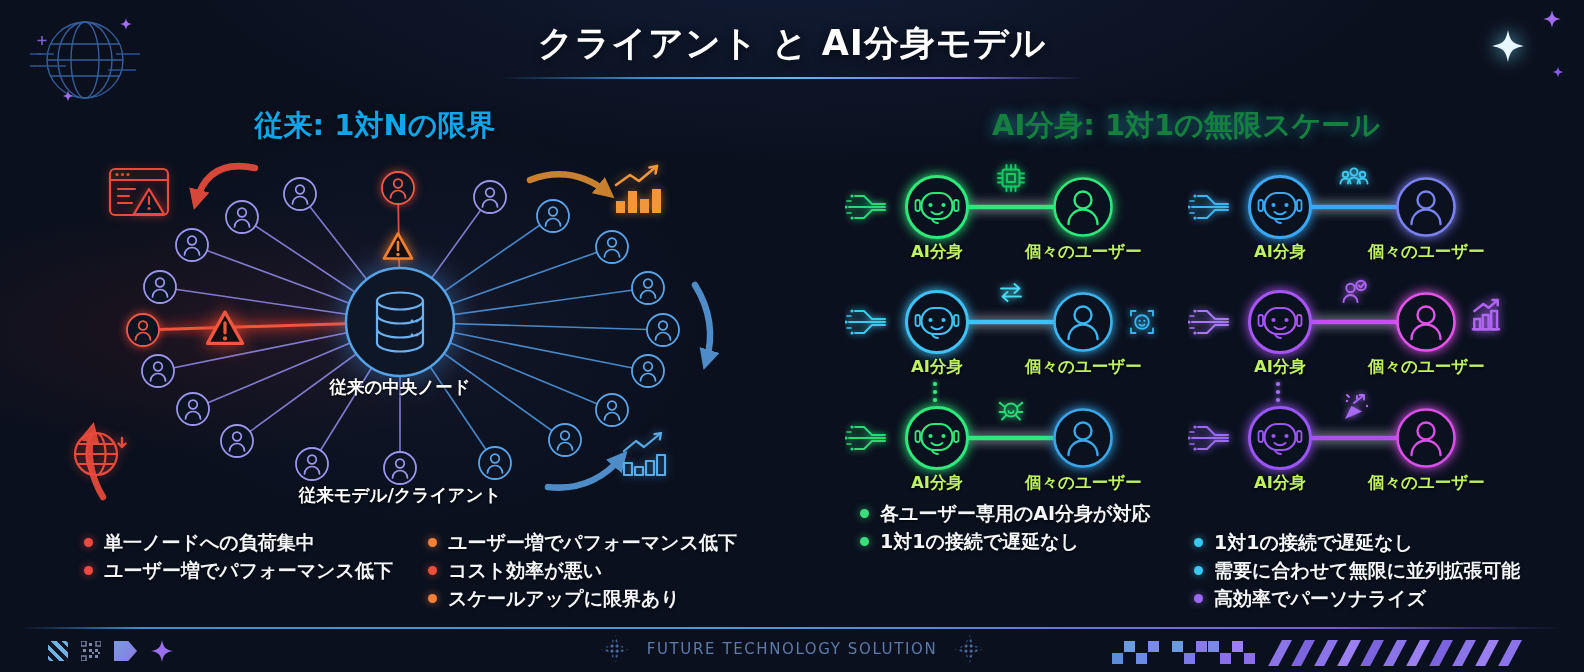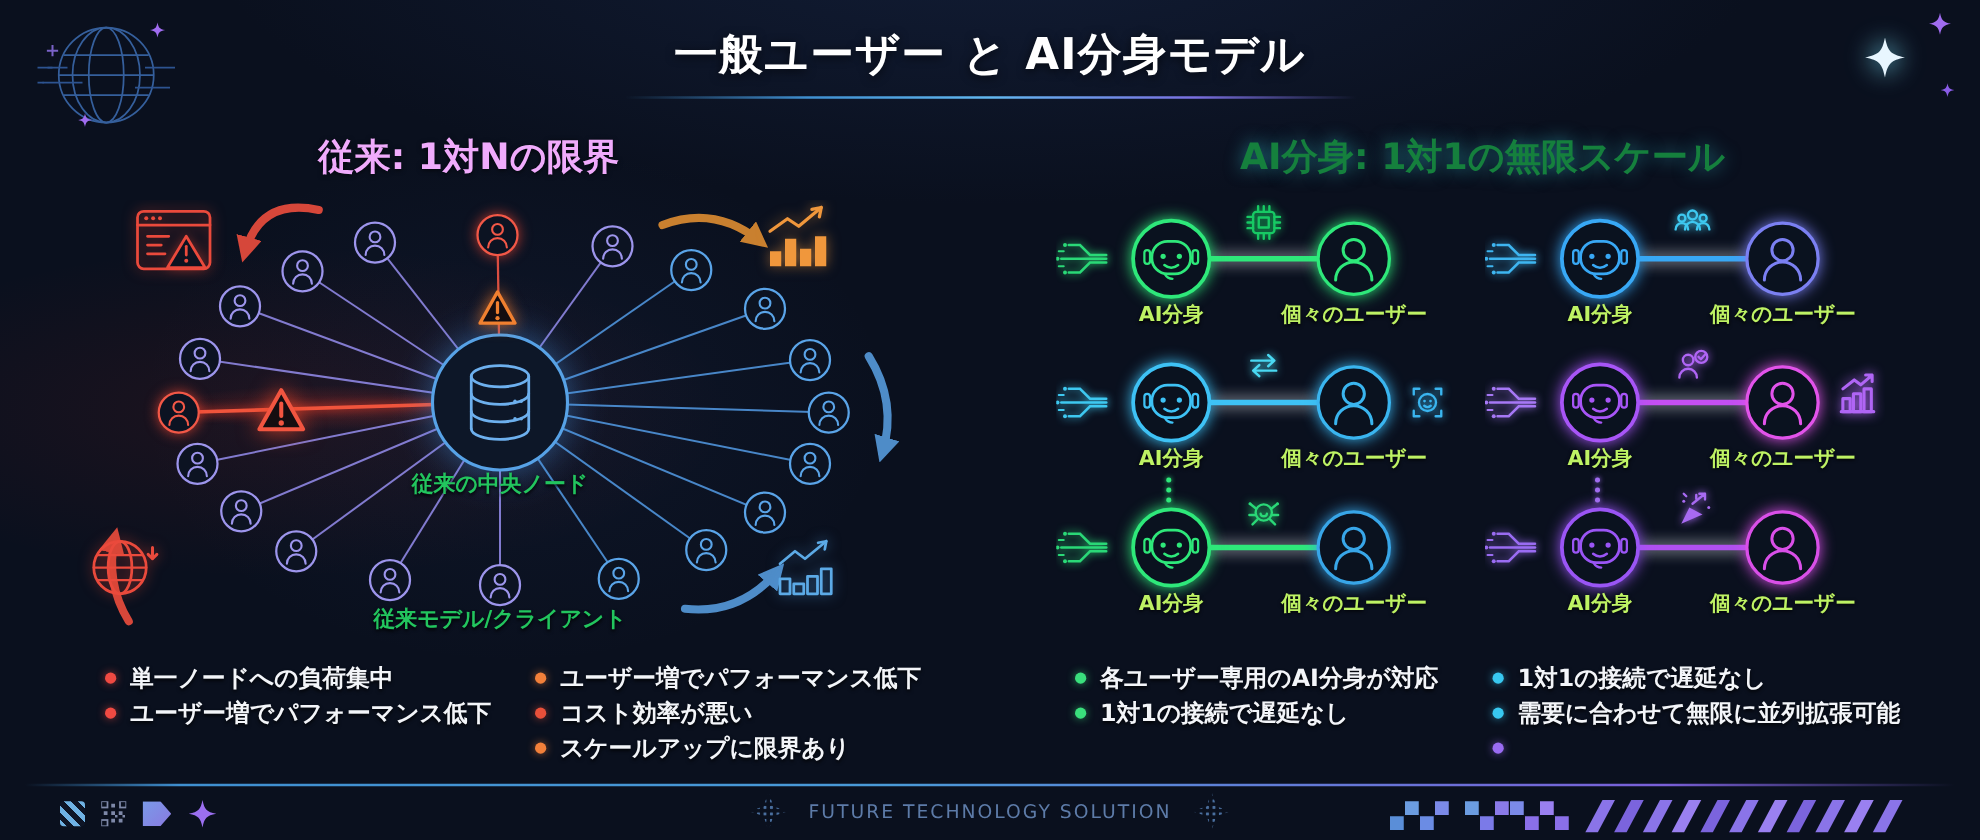--- a/index.html
+++ b/index.html
@@ -9,23 +9,23 @@
     background:
       radial-gradient(900px 320px at 50% -60px, #121d36, rgba(10,16,30,0) 70%),
       radial-gradient(520px 190px at 14% 49%, rgba(205,45,32,.10), rgba(10,16,30,0) 70%),
       radial-gradient(430px 300px at 26% 48%, rgba(60,95,170,.08), rgba(10,16,30,0) 70%),
       #0a101e;
   }
   .abs{position:absolute}
   .page-title{top:20px;left:0;width:100%;text-align:center;font-size:35px;font-weight:700;color:#ffffff;letter-spacing:1px;text-shadow:0 2px 8px rgba(0,0,0,.65)}
   .title-line{top:77px;left:500px;width:585px;height:2px;background:linear-gradient(90deg,rgba(80,160,224,0),#3f8fd0 25%,#62b8f0 50%,#7a6fe0 78%,rgba(122,111,224,0))}
   .sec-h{top:106px;width:600px;text-align:center;font-size:29px;font-weight:700;white-space:nowrap}
-  .sec-h.lft{left:75px;color:#f0abfc;text-shadow:0 1px 4px rgba(0,0,0,.7)}
+  .sec-h.lft{left:75px;color:#0ea5e9;text-shadow:0 1px 4px rgba(0,0,0,.7)}
   .sec-h.rgt{left:886px;color:#15803d;text-shadow:0 0 14px rgba(60,220,235,.5)}
-  .hublabel{left:250px;width:300px;text-align:center;font-size:17.5px;font-weight:700;color:#22c55e;text-shadow:0 1px 3px #000;white-space:nowrap}
+  .hublabel{left:250px;width:300px;text-align:center;font-size:17.5px;font-weight:700;color:#ffffff;text-shadow:0 1px 3px #000;white-space:nowrap}
 
   
   .ln{fill:none;stroke-width:1.6;opacity:.9}
   .ln-p{stroke:#8e86e2}.ln-b{stroke:#4f93da}
   .ln-r{stroke:#ef5546;stroke-width:1.8}
   .redline{stroke:#f0543c;stroke-width:3;filter:drop-shadow(0 0 4px rgba(240,60,40,.9))}
   .nd-p{color:#9d95ec}.nd-b{color:#5aa4e8}
   .nd-r{color:#f25847;filter:drop-shadow(0 0 5px rgba(240,70,50,.75))}
   .hubring{fill:#0d1728;stroke:#57a2e6;stroke-width:2.5;filter:drop-shadow(0 0 12px rgba(70,150,230,.4))}
   .db{fill:none;stroke:#6db0ee;stroke-width:2.2;stroke-linecap:round}
@@ -123,21 +123,21 @@
   <path d="M14,28 v9 M9.5,32.5 h9" stroke="#7a62c8" stroke-width="1.6" fill="none"></path>
   <use href="#sym-spark" transform="translate(98,16) scale(0.55)" fill="#a06cf0"></use>
   <use href="#sym-spark" transform="translate(40,88) scale(0.5)" fill="#a06cf0"></use>
 </svg>
 <svg class="abs" style="left:1466px;top:6px" width="110" height="86" viewBox="0 0 110 86">
   <use href="#sym-spark" transform="translate(42,40) scale(1.45)" fill="#e8f6ff" style="filter:drop-shadow(0 0 7px #7ae0f8)"></use>
   <use href="#sym-spark" transform="translate(86,13) scale(0.8)" fill="#a06cf0"></use>
   <use href="#sym-spark" transform="translate(92,66) scale(0.5)" fill="#8a5ce8"></use>
 </svg>
 
-<div class="abs page-title">一般ユーザー と AI分身モデル</div>
+<div class="abs page-title">クライアント と AI分身モデル</div>
 <div class="abs title-line"></div>
 
 <div class="abs sec-h lft">従来: 1対Nの限界</div>
 <div class="abs sec-h rgt">AI分身: 1対1の無限スケール</div>
 
 <svg class="abs" style="left:50px;top:160px" width="700" height="350" viewBox="0 0 700 350">
   <defs>
     <radialGradient id="gRed">
         <stop offset="0" stop-color="rgba(235,60,40,.25)"></stop>
         <stop offset="1" stop-color="rgba(235,60,40,0)"></stop>
@@ -417,21 +417,21 @@
   <div class="b-row">
     <span class="dot" style="background-color: rgb(232, 80, 58); color: rgb(232, 80, 58);"></span>
     <span class="b-text">コスト効率が悪い</span>
   </div>
   <div class="b-row">
     <span class="dot" style="background-color: rgb(242, 128, 58); color: rgb(242, 128, 58);"></span>
     <span class="b-text">スケールアップに限界あり</span>
   </div>
 </div>
 
-<div class="bullets" style="left:860px;top:533px">
+<div class="bullets" style="left:860px;top:504px">
   <div class="b-row">
     <span class="dot" style="background-color: rgb(58, 223, 124); color: rgb(58, 223, 124);"></span>
     <span class="b-text">各ユーザー専用のAI分身が対応</span>
   </div>
   <div class="b-row">
     <span class="dot" style="background-color: rgb(58, 223, 124); color: rgb(58, 223, 124);"></span>
     <span class="b-text">1対1の接続で遅延なし</span>
   </div>
 </div>
 
@@ -439,20 +439,21 @@
   <div class="b-row">
     <span class="dot" style="background-color: rgb(56, 200, 240); color: rgb(56, 200, 240);"></span>
     <span class="b-text">1対1の接続で遅延なし</span>
   </div>
   <div class="b-row">
     <span class="dot" style="background-color: rgb(56, 200, 240); color: rgb(56, 200, 240);"></span>
     <span class="b-text">需要に合わせて無限に並列拡張可能</span>
   </div>
   <div class="b-row">
     <span class="dot" style="background-color: rgb(154, 108, 242); color: rgb(154, 108, 242);"></span>
+    <span class="b-text">高効率でパーソナライズ</span>
   </div>
 </div>
 
 <div class="abs f-line"></div>
 
 <div class="abs f-left">
   <span class="f-sq"></span>
   <svg width="20" height="20" viewBox="0 0 20 20">
     <g fill="#7e88a8">
       <rect x="0" y="0" width="5" height="5" fill="none" stroke="#7e88a8" stroke-width="1.4"></rect>

